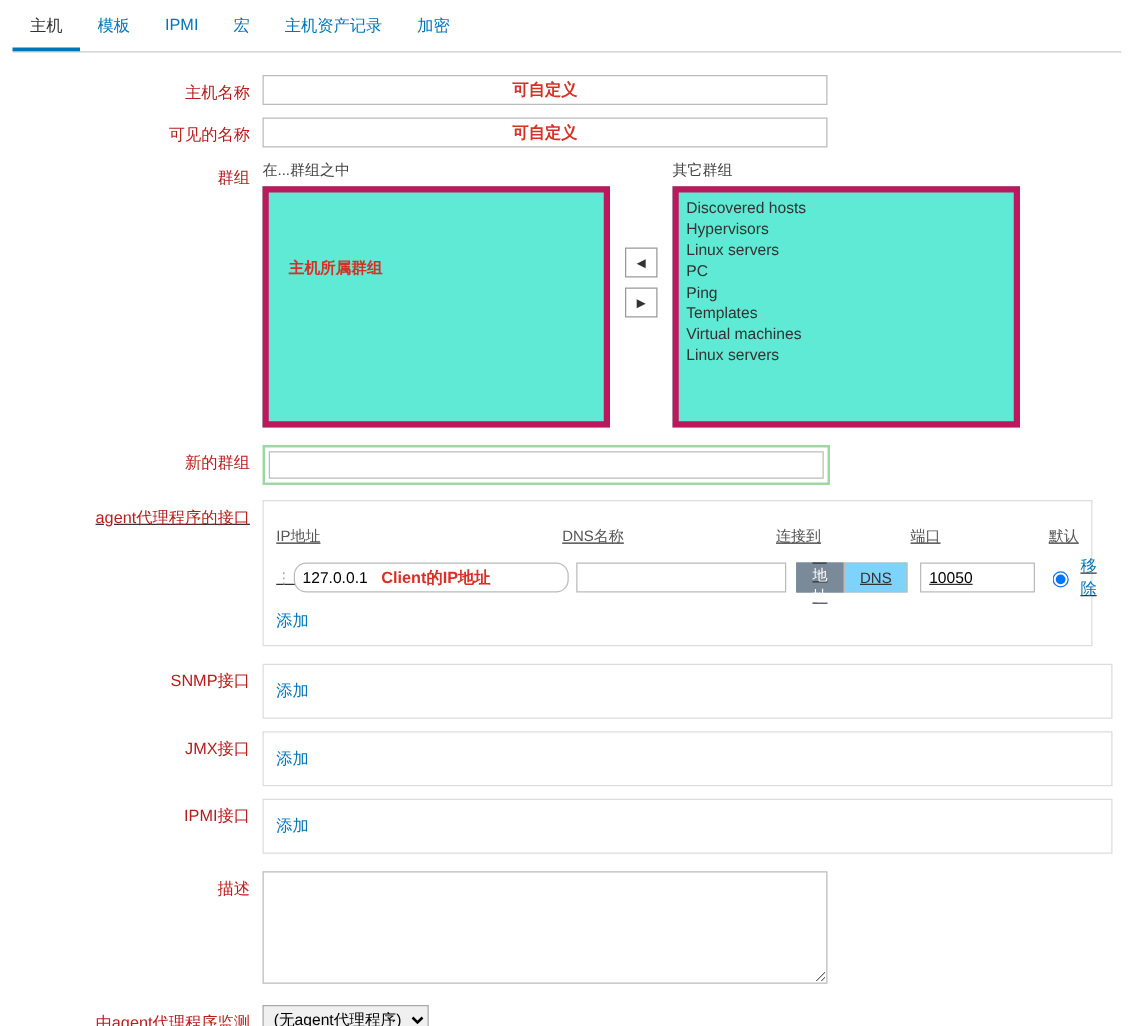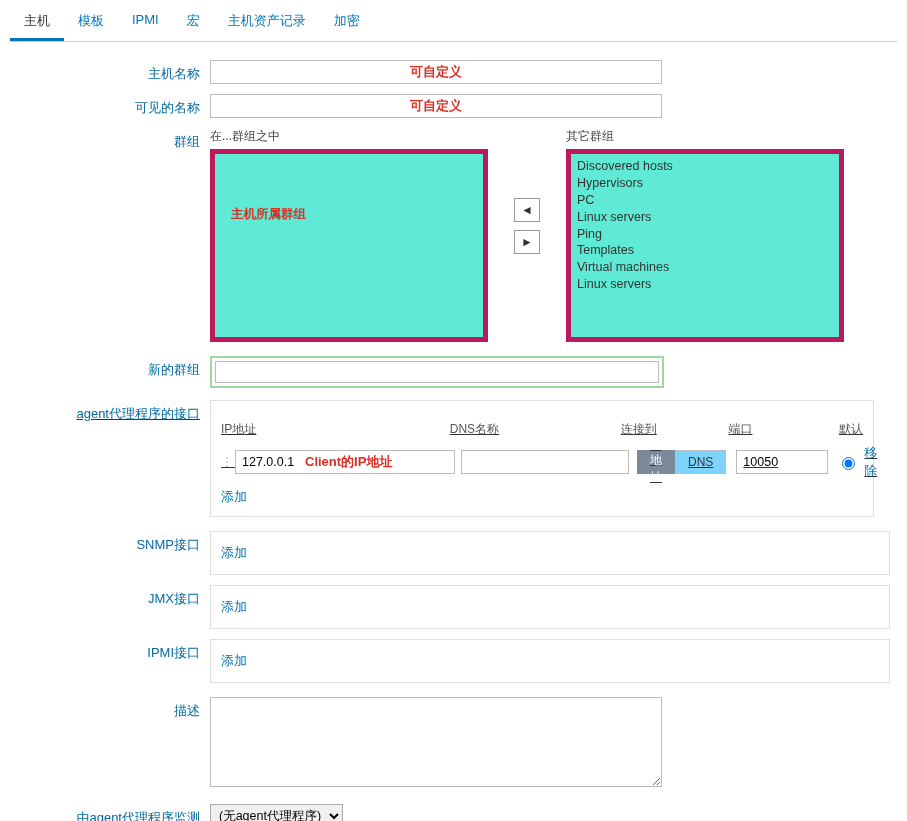--- a/index.html
+++ b/index.html
@@ -31,21 +31,21 @@
     border-bottom: 3px solid #0275b8;
   }
 
   
   .row { display: flex; align-items: flex-start; margin-bottom: 10px; }
   .label {
     width: 200px;
     text-align: right;
     padding-right: 10px;
     padding-top: 5px;
-    color: #0369a1;
+    color: #b91c1c;
     font-size: 13px;
   }
   .field { flex: 1; }
 
   input[type=text].wide {
     width: 452px;
     height: 24px;
     border: 1px solid #bbb;
     padding: 2px 6px;
     font-size: 13px;
@@ -56,21 +56,21 @@
     font-weight: bold;
   }
   .newgroup-wrap {
     display:inline-block;
     border:2px solid #9fd7a2;
     padding:3px;
   }
   .newgroup-wrap input { width:444px; height:22px; border:1px solid #bbb; padding:2px 6px;}
 
   
-  .groups-wrap { display:flex; gap:16px; align-items:flex-start; }
+  .groups-wrap { display:flex; gap:2px; align-items:flex-start; }
   .group-col { display:flex; flex-direction:column; }
   .group-head { font-size:12px; color:#444; margin-bottom:4px; }
   .group-box {
     width: 278px;
     height: 193px;
     border: 5px solid #be185d;
     overflow: auto;
     padding: 4px;
     background:#5eead4;
     font-size:12.5px;
@@ -90,21 +90,21 @@
   .iface-box { border:1px solid #ddd; padding: 20px 10px 10px 10px; width: 664px; }
   .iface-head { display:flex; font-size:12px; color:#555; margin-bottom:6px;}
   .iface-head .c-ip   { width: 238px; }
   .iface-head .c-dns  { width: 178px; }
   .iface-head .c-conn { width: 112px; }
   .iface-head .c-port { width: 100px; }
   .iface-head .c-def  { width: 40px; text-align:right; }
   .iface-row { display:flex; align-items:center; font-size:12px;}
   .drag { width:14px; color:#aaa; cursor:grab; }
   input.small { height:24px; border:1px solid #bbb; padding:2px 6px; font-size:12.5px;}
-  .ip-field { width:220px; }
+  .ip-field { width:220px;border-radius:10px; }
   .dns-field{ width:168px; margin-left:6px; }
   .conn-btns { display:flex; margin-left:8px;}
   .seg {
     height:24px; padding:0 12px; border:1px solid #bbb;
     display:flex; align-items:center; font-size:12px; background:#7dd3fc;
     cursor:pointer;
   }
   .seg.active { background:#7a8a99; color:#fff; border-color:#7a8a99;}
   .port-field { width:92px; margin-left:10px; }
   .radio-def { margin-left:14px; }
@@ -170,22 +170,22 @@
           </div>
           <div class="arrow-btn">
             <span>►</span>
           </div>
         </div>
         <div class="group-col">
           <div class="group-head">其它群组</div>
           <div class="group-box">
             <div class="group-item">Discovered hosts</div>
             <div class="group-item">Hypervisors</div>
+            <div class="group-item">Linux servers</div>
             <div class="group-item">PC</div>
-            <div class="group-item">Linux servers</div>
             <div class="group-item">Ping</div>
             <div class="group-item">Templates</div>
             <div class="group-item">Virtual machines</div>
             <div class="group-item">Linux servers</div>
           </div>
         </div>
       </div>
     </div>
   </div>
 

